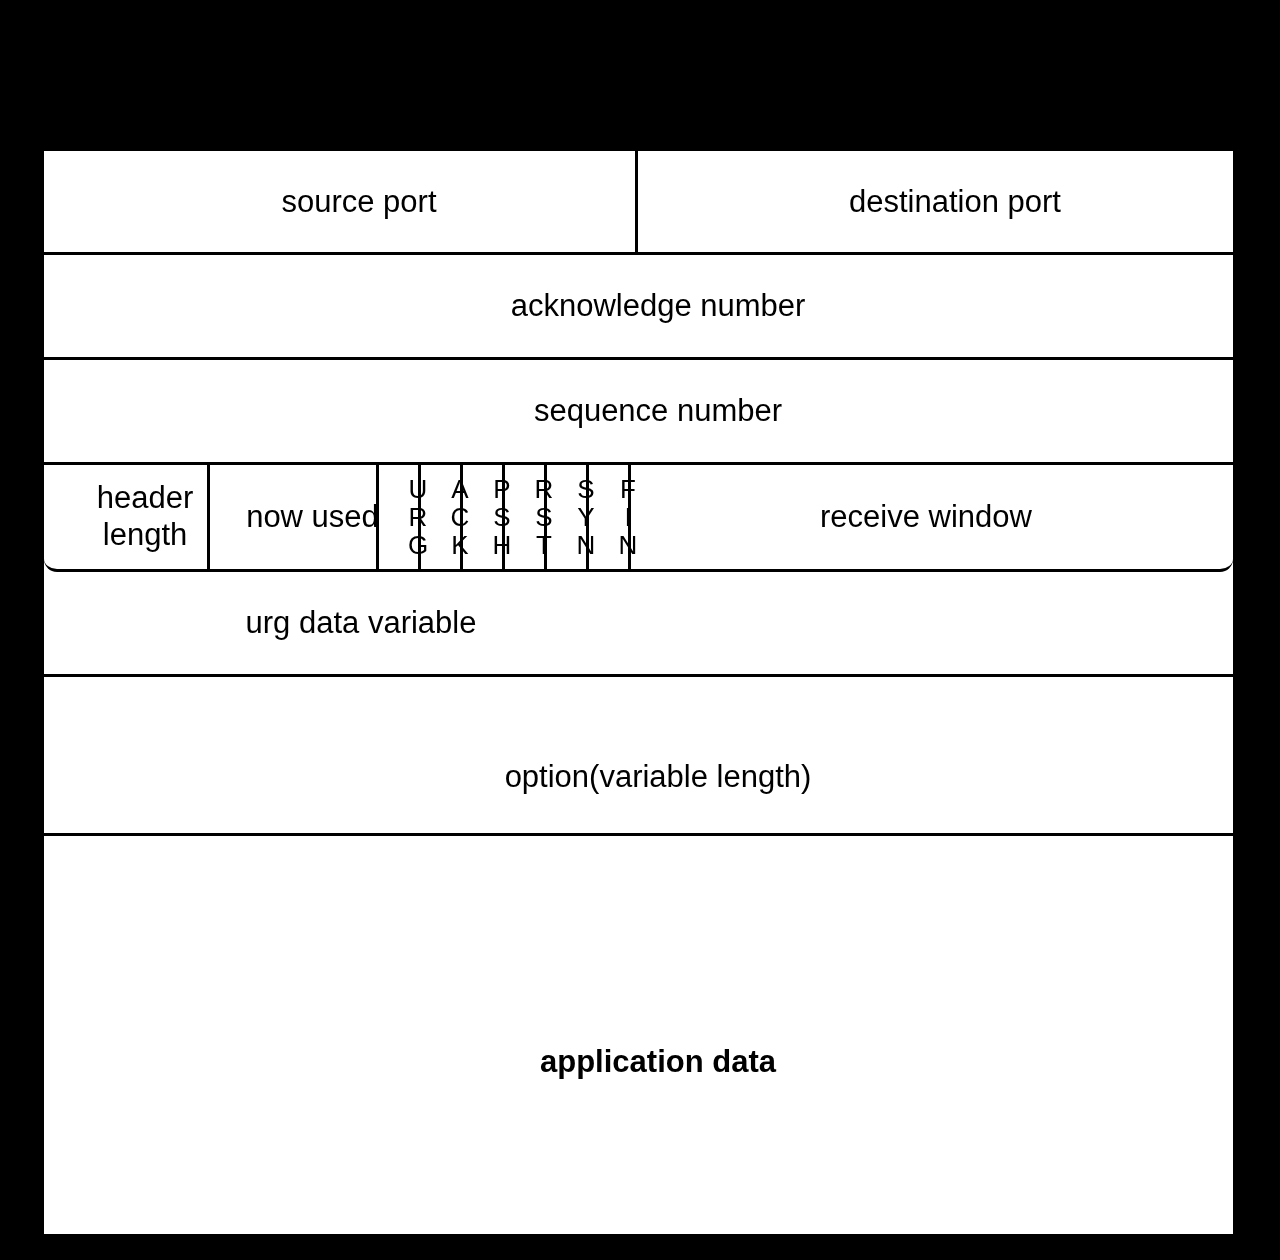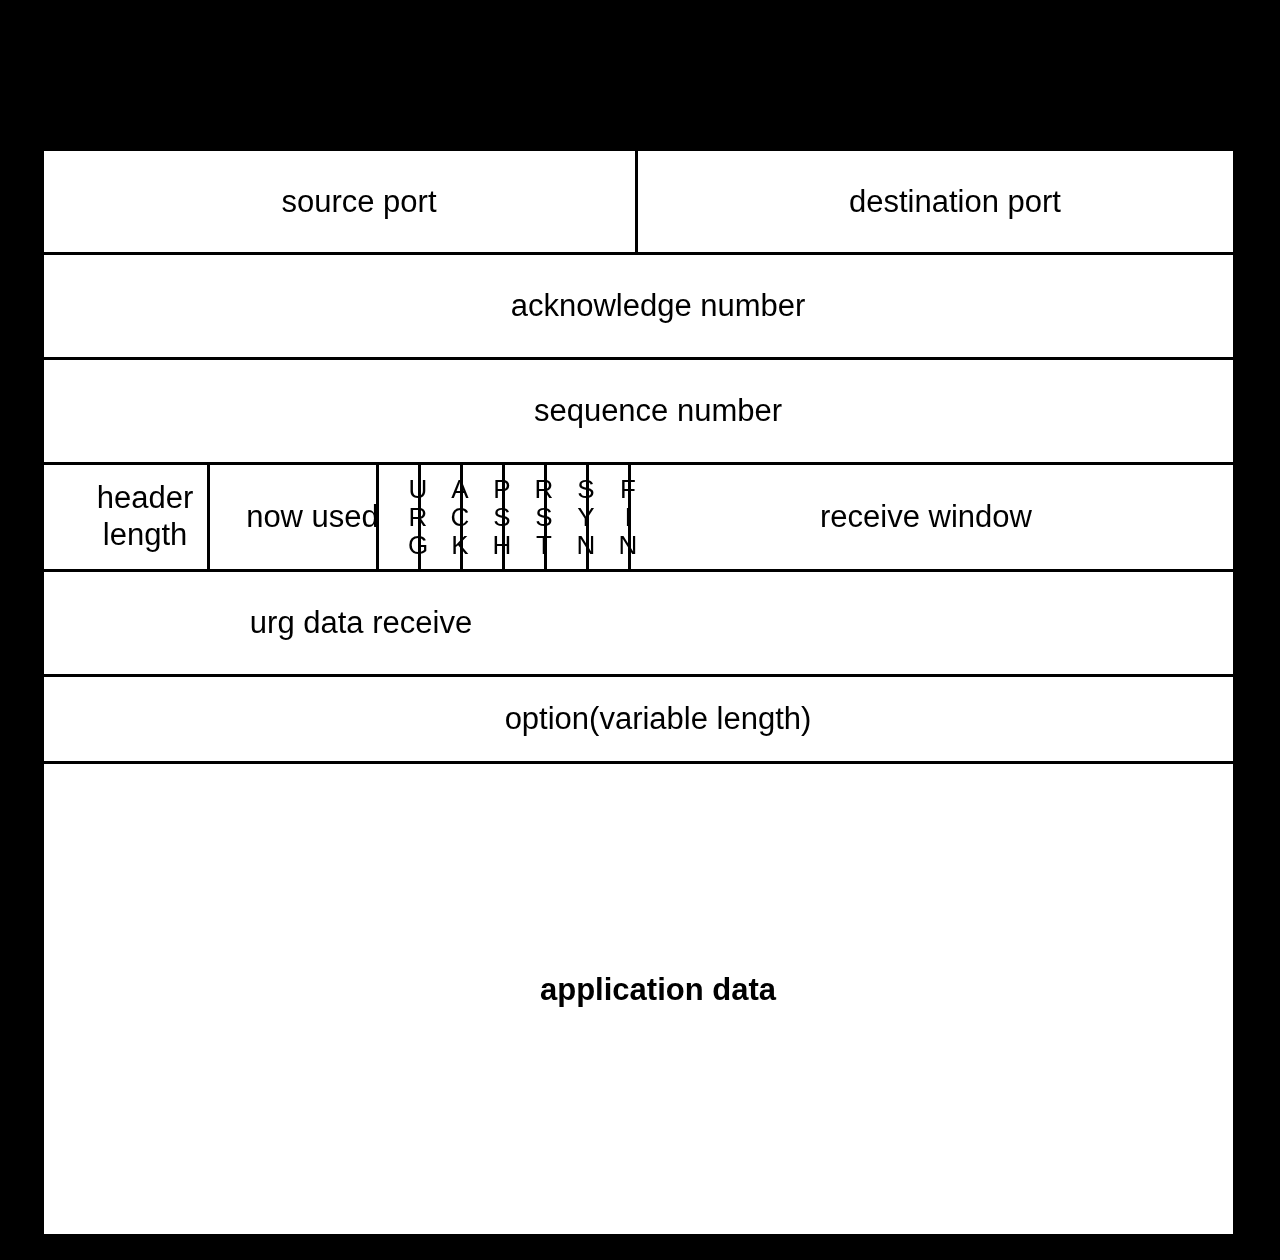--- a/index.html
+++ b/index.html
@@ -40,23 +40,23 @@
     text-align:center;
     white-space:nowrap;
     padding-left:39px;
   }
   .cell.vdiv{border-right:3px solid #000000;}
 
   
   .r-ports{height:104px;}
   .r-seq{height:105px;}
   .r-ack{height:105px;}
-  .r-flags{height:107px;}
+  .r-flags{height:107px;border-radius:13px;}
   .r-cksum{height:105px;}
-  .r-option{height:87px;}
+  .r-option{height:116px;margin-top:43px;}
   .r-appdata{height:452px;font-weight:bold;}
 
   
   .c-half-left{width:594px;}
   .c-half-right{width:595px;}
   .c-full{width:100%;}
 
   .c-hdrlen{width:166px;}
   .c-nowused{width:169px;}
   .c-flag{width:42px;}
@@ -143,21 +143,21 @@
       <div class="cell c-flag vdiv flag-letters">
         <span>F</span>
         <span>I</span>
         <span>N</span>
       </div>
 
       <div class="cell c-rwin">receive window</div>
     </div>
 
     <div class="row r-cksum">
-      <div class="cell c-half-right">urg data receive</div>
+      <div class="cell c-half-right">urg data variable</div>
     </div>
 
     <div class="row r-option">
       <div class="cell c-full">option(variable length)</div>
     </div>
 
     <div class="row r-appdata last">
       <div class="cell c-full">application data</div>
     </div>
 

